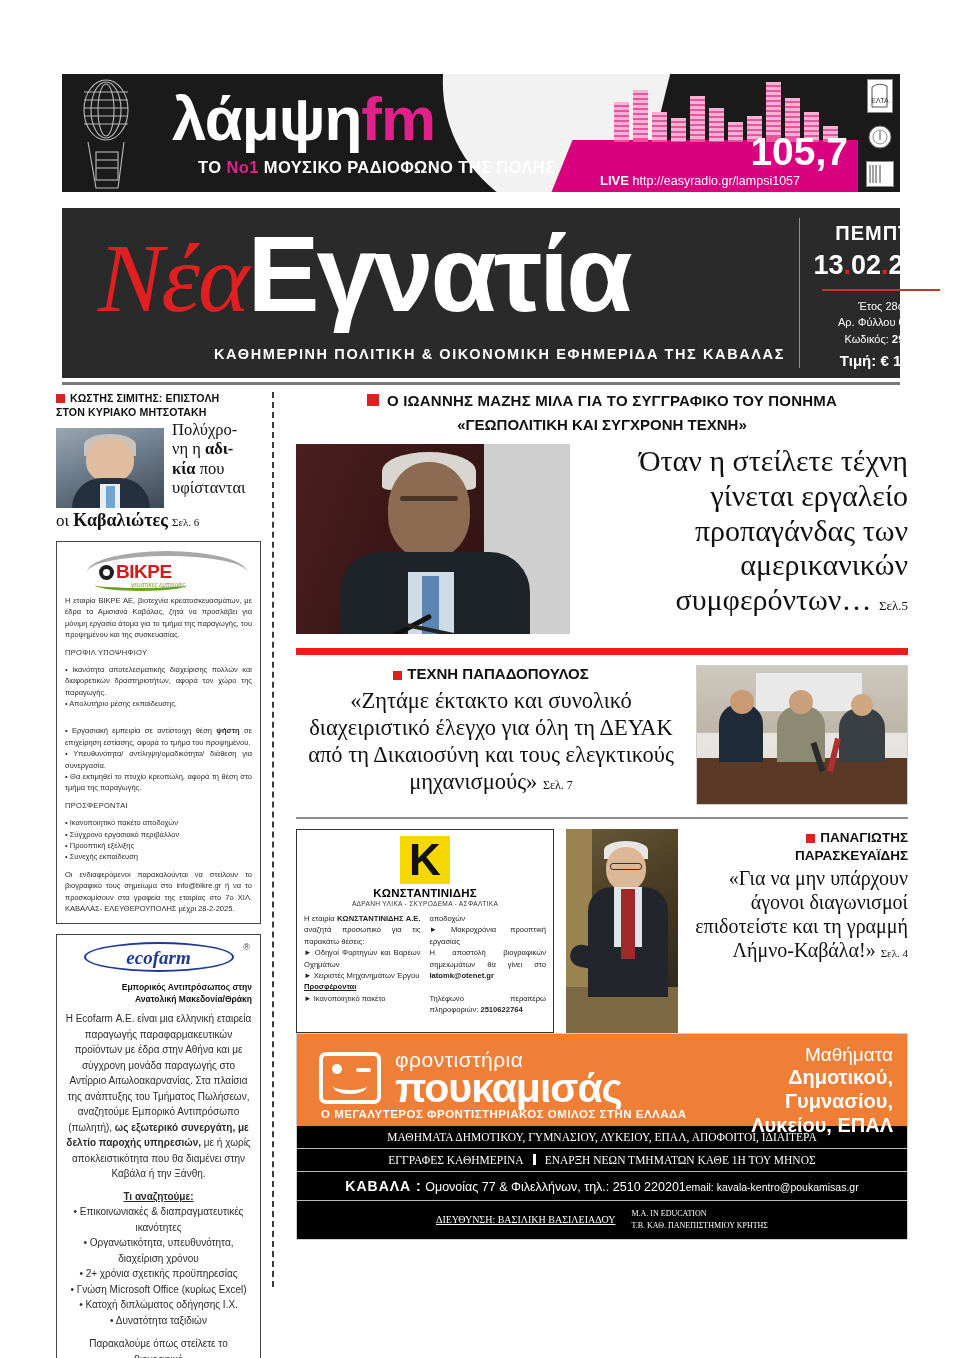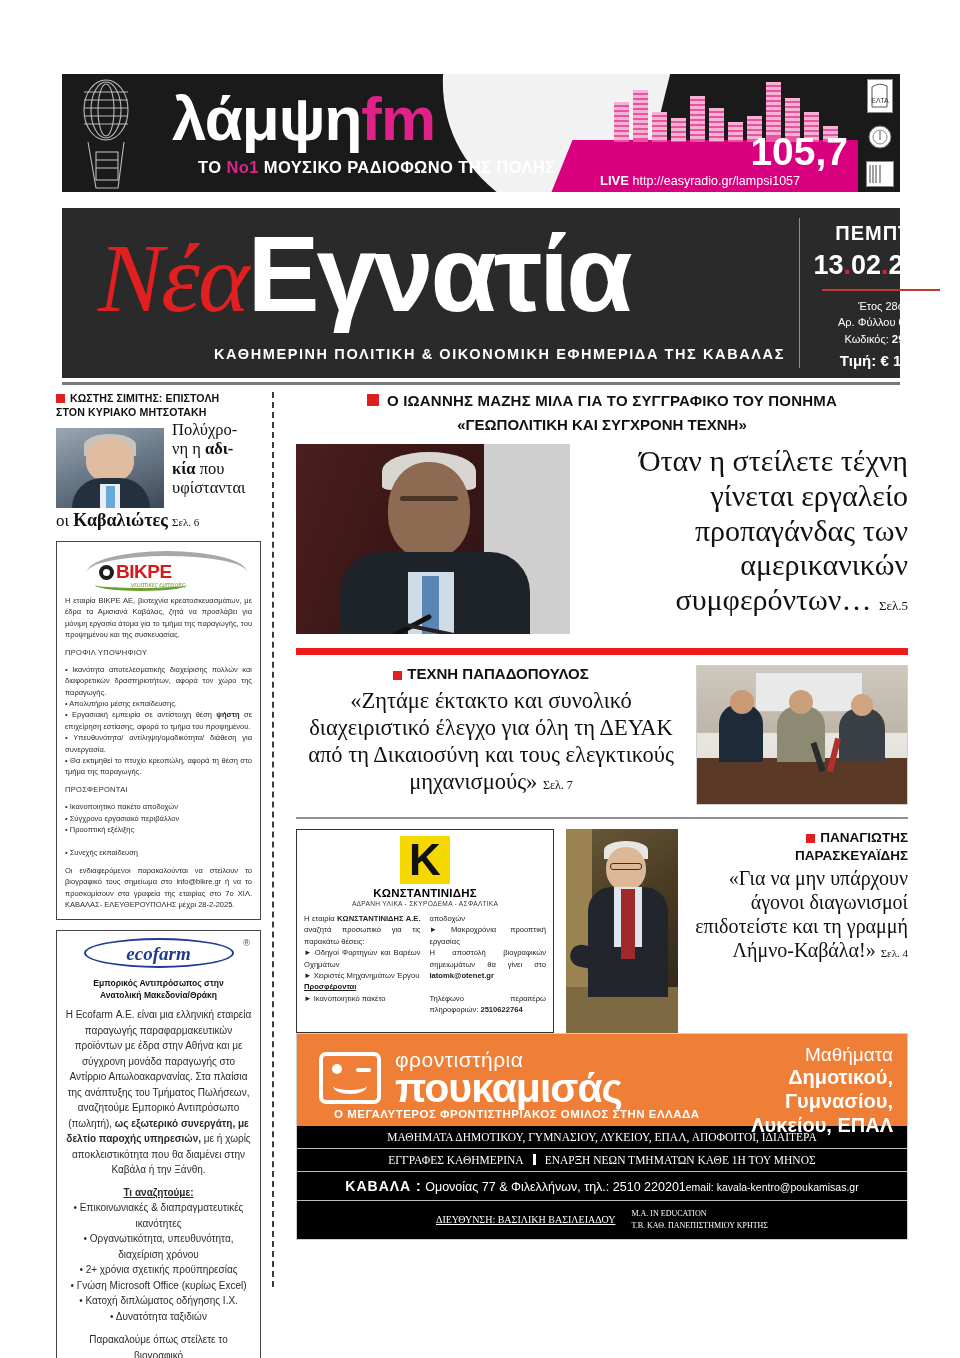--- a/index.html
+++ b/index.html
@@ -166,21 +166,21 @@
   .ad-body .h{ font-weight:normal; letter-spacing:.3px; }
   .ad-body b{ font-weight:bold; }
 
   .eco-logowrap{ position:relative; height:36px; text-align:center; }
   .eco-ellipse{
     display:inline-block; width:150px; height:30px; border:2px solid #1f3a93; border-radius:50%;
     line-height:27px; color:#1f3a93; font-size:19px; font-style:italic; font-weight:bold;
     font-family:"Liberation Serif", serif;
   }
   .eco-reg{ position:absolute; right:2px; top:0; font-size:9px; color:#444; }
-  .eco-sub{ text-align:center; font-size:8.5px; font-weight:bold; color:#111; line-height:1.35; margin:4px 0 6px;}
+  .eco-sub{ text-align:right; font-size:8.5px; font-weight:bold; color:#111; line-height:1.35; margin:4px 0 6px;}
   .ad-center{ text-align:center; font-size:10px; line-height:1.55; color:#2b2b2b;}
   .ad-center b{ font-weight:bold; }
   .ad-center .u{ text-decoration:underline; font-weight:bold; }
 
   
   .maincol{ position:absolute; left:296px; top:392px; width:612px; }
 
   .kicker-row{ text-align:center; font-size:15px; font-weight:bold; letter-spacing:.2px; color:#111;}
   .kicker-row .redsq{ width:12px; height:12px; margin-right:8px; vertical-align:0px;}
   .kicker-sub{ text-align:center; font-size:15px; font-weight:bold; margin-top:7px; color:#111;}
@@ -278,21 +278,21 @@
   .pouk-top{ background:#ef7e36; height:92px; position:relative; }
   .pouk-icon{
     position:absolute; left:22px; top:18px; width:62px; height:52px;
     border:4px solid #ffffff; border-radius:7px;
   }
   .pouk-icon .eyeL{ position:absolute; left:9px; top:8px; width:10px; height:10px; border-radius:50%; background:#fff;}
   .pouk-icon .eyeR{ position:absolute; right:6px; top:12px; width:15px; height:4px; border-radius:2px; background:#fff;}
   .pouk-icon .smile{ position:absolute; left:10px; top:22px; width:34px; height:16px; border-bottom:4px solid #fff; border-radius:0 0 50% 50%;}
   .pouk-fr{ position:absolute; left:98px; top:14px; color:#fff; font-size:21px; letter-spacing:.5px;}
   .pouk-name{ position:absolute; left:98px; top:34px; color:#fff; font-size:41px; font-weight:bold; letter-spacing:-1px; line-height:1;}
-  .pouk-tag{ position:absolute; left:37px; top:74px; color:#fff; font-size:11.5px; font-weight:bold; letter-spacing:.5px;}
+  .pouk-tag{ position:absolute; left:24px; top:74px; color:#fff; font-size:11.5px; font-weight:bold; letter-spacing:.5px;}
   .pouk-right{ position:absolute; right:14px; top:10px; text-align:right; color:#fff; line-height:1.18;}
   .pouk-right .l1{ font-size:19px; }
   .pouk-right .l2{ font-size:20px; font-weight:bold; }
   .pouk-black{ background:#000; color:#fff; }
   .pouk-line{ text-align:center; padding:5px 0; font-size:11.5px; border-bottom:1px solid #bbb; font-family:"Liberation Serif", serif;}
   .pouk-line .sep{ display:inline-block; width:3px; height:11px; background:#fff; margin:0 9px; vertical-align:-1px;}
   .pouk-addr{ text-align:center; padding:6px 0; font-size:12.5px; border-bottom:1px solid #bbb;}
   .pouk-addr .lbl{ font-weight:bold; font-size:14px; letter-spacing:1px;}
   .pouk-addr .em{ font-size:10.5px; }
   .pouk-dir{ display:flex; align-items:center; justify-content:center; gap:16px; padding:7px 0 8px;}
@@ -526,28 +526,28 @@
       <div class="vikre-logowrap">
         <div class="vikre-swoosh"></div>
         <div class="vikre-logo"><span class="vikre-dot"></span><span>ΒΙΚΡΕ</span></div>
         <div class="vikre-arc"></div>
         <div class="vikre-slogan">γευστικές εμπειρίες</div>
       </div>
       <div class="ad-body">
         <p>Η εταιρία ΒΙΚΡΕ ΑΕ, βιοτεχνία κρεατοσκευασμάτων, με έδρα τα Αμισιανά Καβάλας, ζητά να προσλάβει για μόνιμη εργασία  άτομα για το τμήμα της παραγωγής, του προψημένου και της συσκευασίας.</p>
         <p class="h">ΠΡΟΦΙΛ ΥΠΟΨΗΦΙΟΥ</p>
         <p style="margin-bottom:0">• Ικανότητα αποτελεσματικής διαχείρισης πολλών και διαφορετικών δραστηριοτήτων, αφορά τον χώρο της παραγωγής.</p>
-        <p style="margin-bottom:0">• Απολυτήριο μέσης εκπαίδευσης.</p>
+        <p style="margin-bottom:16px">• Απολυτήριο μέσης εκπαίδευσης.</p>
         <p style="margin-bottom:0"><span>• Εργασιακή εμπειρία σε αντίστοιχη θέση </span><b>ψήστη</b><span> σε επιχείρηση εστίασης, αφορά το τμήμα του προψημένου.</span></p>
         <p style="margin-bottom:0">• Υπευθυνότητα/ αντίληψη/ομαδικότητα/ διάθεση για συνεργασία.</p>
         <p>• Θα εκτιμηθεί το πτυχίο κρεοπώλη, αφορά τη θέση στο τμήμα της παραγωγής.</p>
         <p class="h">ΠΡΟΣΦΕΡΟΝΤΑΙ</p>
         <p style="margin-bottom:0">• Ικανοποιητικό πακέτο αποδοχών</p>
         <p style="margin-bottom:0">• Σύγχρονο εργασιακό περιβάλλον</p>
-        <p style="margin-bottom:12px">• Προοπτική εξέλιξης</p>
+        <p style="margin-bottom:0">• Προοπτική εξέλιξης</p>
         <p>• Συνεχής εκπαίδευση</p>
         <p style="margin-bottom:0">Οι ενδιαφερόμενοι παρακαλούνται   να στείλουν το βιογραφικό τους σημείωμα στο info@bikre.gr ή να το προσκομίσουν στα γραφεία της εταιρίας στο 7ο ΧΙΛ. ΚΑΒΑΛΑΣ- ΕΛΕΥΘΕΡΟΥΠΟΛΗΣ μέχρι 28-2-2025.</p>
       </div>
     </div>
 
     <div class="adbox">
       <div class="eco-logowrap">
         <span class="eco-reg">®</span>
         <span class="eco-ellipse">ecofarm</span>
       </div>

